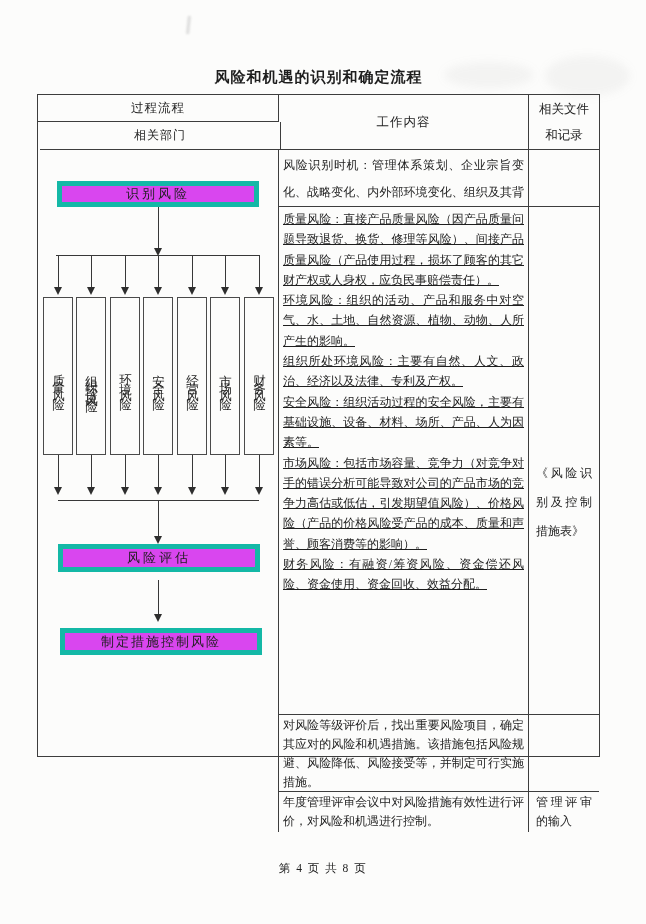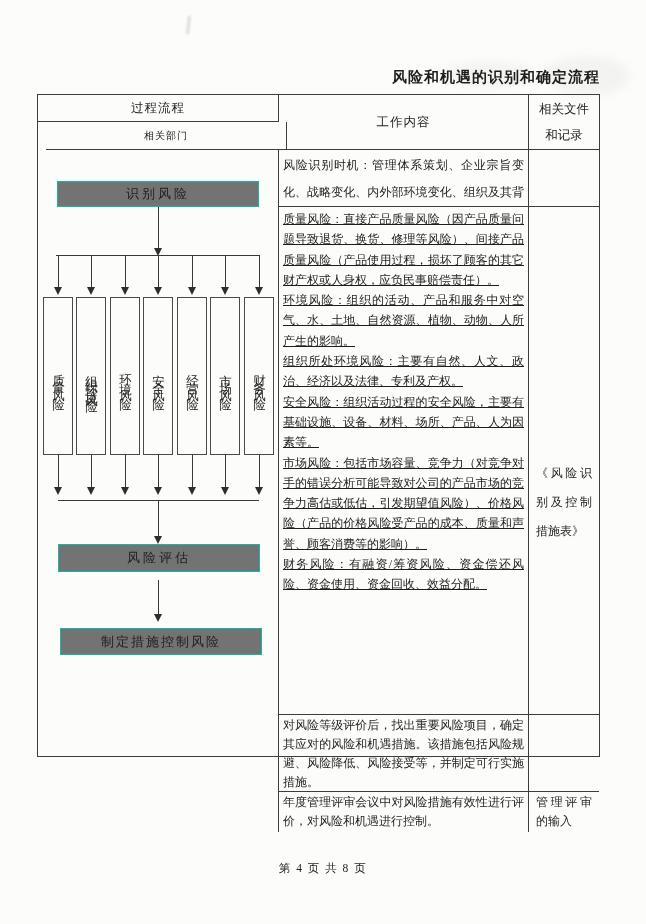--- a/index.html
+++ b/index.html
@@ -6,52 +6,52 @@
   .page {
     position:relative; width:646px; height:924px; margin:0 auto;
     background:#fcfcfb; overflow:hidden;
     font-family:"Liberation Serif","DejaVu Serif",serif;
     color:#1e1e1e;
   }
   .smudge { position:absolute; background:rgba(125,125,125,0.07); border-radius:50%; filter:blur(4px); }
   .mark1 { position:absolute; left:187px; top:16px; width:3px; height:18px; background:rgba(110,110,110,0.22); filter:blur(1px); transform:rotate(6deg); }
 
   .title {
-    position:absolute; left:37px; top:68px; width:563px; text-align:right;
+    position:absolute; left:37px; top:68px; width:563px; text-align:center;
     font-size:15px; font-weight:bold; letter-spacing:1px;
   }
 
   .doc-table {
     position:absolute; left:37px; top:94px; width:563px; height:663px;
     border:1px solid #3d3d3d; box-sizing:border-box;
   }
   .cell { position:absolute; box-sizing:border-box; overflow:hidden; font-size:12px; }
   .br { border-right:1px solid #3d3d3d; }
   .bb { border-bottom:1px solid #3d3d3d; }
   .cen { display:flex; align-items:center; justify-content:center; text-align:center; }
 
   .c-h1a { left:0; top:0; width:241px; height:27px; font-size:12.5px; letter-spacing:1px; }
-  .c-h1b { left:8px; top:27px; width:241px; height:28px; font-size:10px; letter-spacing:1px;font-family:Liberation Serif, serif; }
+  .c-h1b { left:2px; top:27px; width:241px; height:28px; font-size:12px; letter-spacing:1px;font-family:Liberation Serif, serif; }
   .c-h2  { left:241px; top:0; width:250px; height:55px; font-size:12.5px; letter-spacing:1px; }
   .c-h3  { left:491px; top:0; width:70px; height:55px; font-size:12.5px; line-height:26px; padding:1px 7px 0; text-align:center; }
 
   .c-flow { left:0; top:55px; width:241px; height:682px; }
   .c2r1 { left:241px; top:55px;  width:250px; height:57px;  padding:2px 4px; line-height:27px; text-align:justify; }
   .c3r1 { left:491px; top:55px;  width:70px;  height:57px; }
   .c2r2 { left:241px; top:112px; width:250px; height:508px; padding:2px 4px; line-height:20.3px; text-align:justify; }
   .c3r2 { left:491px; top:112px; width:70px;  height:508px; padding:252px 7px 0; line-height:29px; text-align:justify; }
   .c2r3 { left:241px; top:620px; width:250px; height:77px;  padding:1px 4px; line-height:19px; text-align:justify; }
   .c3r3 { left:491px; top:620px; width:70px;  height:77px; }
   .c2r4 { left:241px; top:697px; width:250px; height:40px;  padding:1px 4px; line-height:19px; text-align:justify; }
   .c3r4 { left:491px; top:697px; width:70px;  height:40px;  padding:1px 7px; line-height:19px; text-align:justify; }
   .c2r2 p { margin:0;text-decoration:underline; }
 
   
   .fbox {
-    position:absolute; box-sizing:border-box; border:1px solid #14b8a6; background:#737373;
+    position:absolute; box-sizing:border-box; border:5px solid #14b8a6; background:#d946ef;
     display:flex; align-items:center; justify-content:center;
     font-size:13px; letter-spacing:3px;
   }
   .vbox {
     position:absolute; box-sizing:border-box; border:1px solid #4a4a4a; background:#fcfcfb;
     display:flex; align-items:center; justify-content:center;
     writing-mode:vertical-rl; text-orientation:upright;
     font-size:12.5px; letter-spacing:8px; padding-top:8px;
   }
   .vline { position:absolute; width:1px; background:#383838; }

